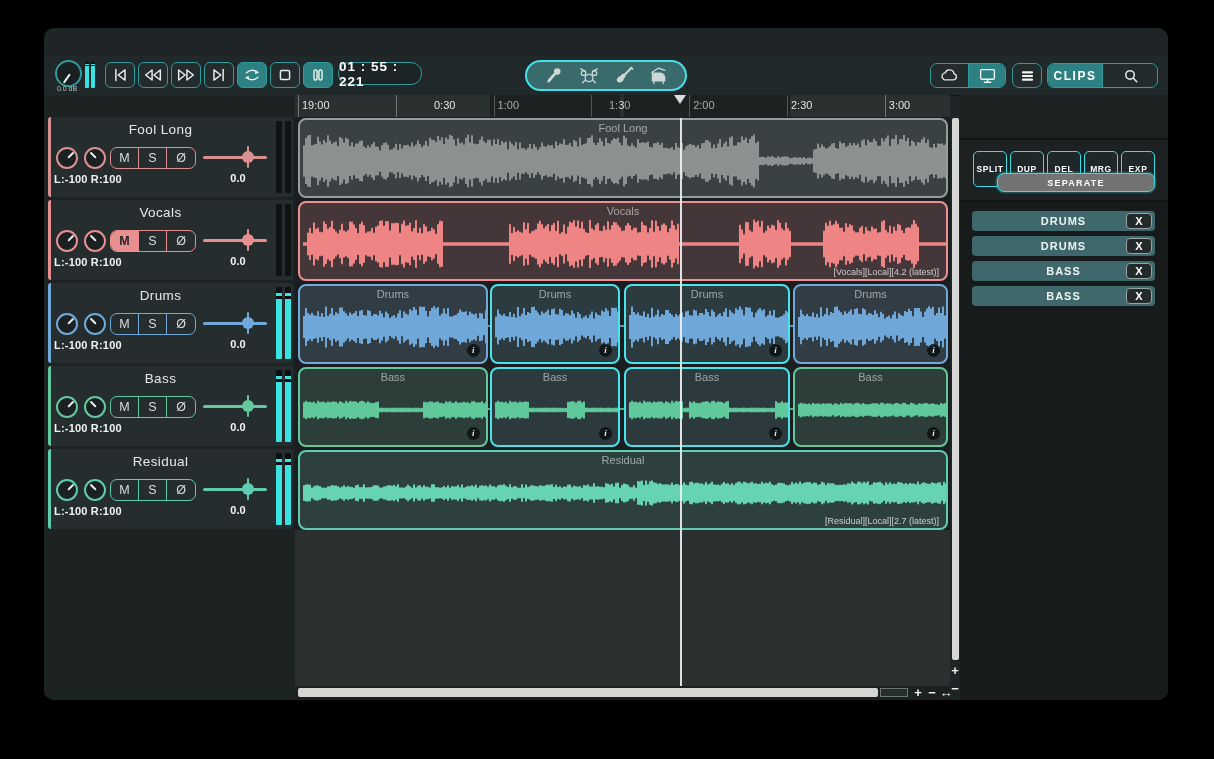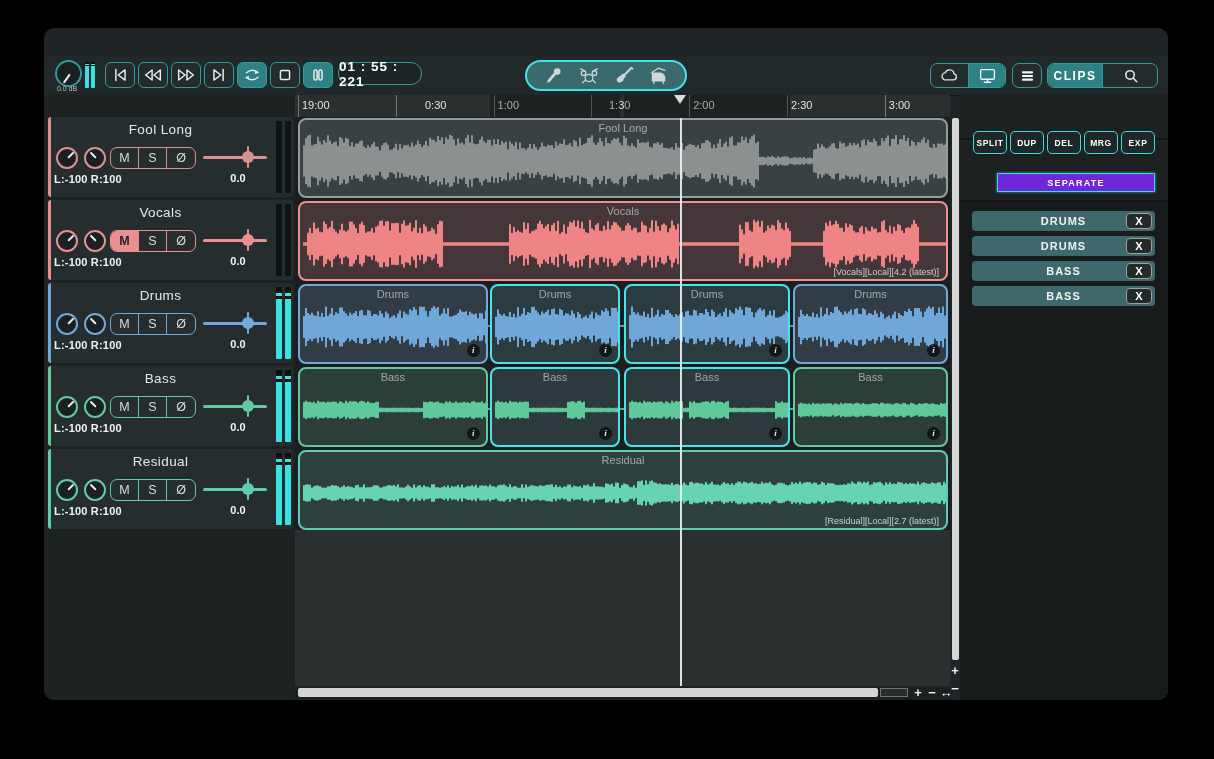--- a/index.html
+++ b/index.html
@@ -69,24 +69,24 @@
   .hscroll{position:absolute;left:251px;top:658px;width:655px;height:14px;background:#1b2021;}
   .hthumb{position:absolute;left:3px;top:2px;height:9px;background:#d6d6d4;border-radius:2px;}
   .hdark{position:absolute;top:2px;height:9px;background:#272c2d;border:1px solid #6e7374;box-sizing:border-box;}
   .sglyph{position:absolute;color:#f2f4f4;font-size:13px;font-weight:700;line-height:14px;text-align:center;width:14px;}
   .vscroll{position:absolute;left:907px;top:90px;width:9px;height:582px;}
   .vthumb{position:absolute;left:1px;top:0;width:7px;background:#d6d6d4;border-radius:2px;}
   
   .rpanel{position:absolute;left:916px;top:67px;width:208px;bottom:0;background:#1d2122;}
   .rtitle{position:absolute;left:0;right:0;top:13px;text-align:center;color:#fff;font-size:16.5px;font-weight:700;letter-spacing:2.5px;}
   .rdiv{position:absolute;left:0;right:0;height:2px;background:#121617;}
-  .ractions{position:absolute;left:13px;right:13px;top:36px;height:23px;display:flex;gap:3px;}
+  .ractions{position:absolute;left:13px;right:13px;top:56px;height:36px;display:flex;gap:3px;}
   .rbtn{flex:1;border:1.5px solid #3ddbe2;border-radius:5px;background:#1f2728;color:#fff;font-size:8.5px;font-weight:700;
         letter-spacing:.6px;display:flex;align-items:center;justify-content:center;box-sizing:border-box;}
-  .rsep{position:absolute;left:13px;right:13px;top:78px;height:19px;border:1.5px solid #3ddbe2;border-radius:1px;background:#6d28d9;
+  .rsep{position:absolute;left:13px;right:13px;top:78px;height:19px;border:1.5px solid #3ddbe2;border-radius:7px;background:#737373;
         box-shadow:0 0 0 1.5px rgba(61,219,226,.25);color:#fff;font-size:9px;font-weight:700;letter-spacing:1.2px;
         display:flex;align-items:center;justify-content:center;box-sizing:border-box;margin-left:24px;}
   .rlistbg{position:absolute;left:0;right:0;top:107px;bottom:0;background:#171b1c;}
   .ritem{position:absolute;left:12px;right:13px;height:20px;background:#3e686c;border-radius:4px;}
   .rilabel{position:absolute;left:0;right:0;top:0;bottom:0;text-align:center;line-height:20px;color:#eef2f2;font-size:11px;font-weight:700;letter-spacing:1px;}
   .rx{position:absolute;right:3px;top:2px;width:26px;height:16px;background:#24292a;border:1px solid #9aa2a2;border-radius:4px;
       color:#fff;font-size:11px;font-weight:700;text-align:center;line-height:15px;box-sizing:border-box;}
 </style>
 </head>
 <body>
@@ -323,21 +323,21 @@
           <div class="gaintext" style="left: 170px; top: 55px; width: 40px;">0.0</div>
           <div class="hmbar mbar on" style="left: 228px; top: 4px; height: 72px; width: 6px;"></div>
           <div class="hmbar mbar on" style="left: 237px; top: 4px; height: 72px; width: 6px;"></div>
         </div>
       </div>
 
     <div class="ruler" id="ruler">
         <div class="rtick" style="left: 3px;"></div>
         <div class="rlabel" style="left: 7px;">19:00</div>
         <div class="rtick" style="left: 100.8px;"></div>
-        <div class="rlabel" style="left: 100px; padding-left: 30px;">0:30</div>
+        <div class="rlabel" style="left: 109px; padding-left: 30px;">0:30</div>
         <div class="rtick" style="left: 198.6px;"></div>
         <div class="rlabel" style="left: 202.6px;">1:00</div>
         <div class="rtick" style="left: 296.4px;"></div>
         <div class="rlabel" style="left: 314px;">1:30</div>
         <div class="rtick" style="left: 394.2px;"></div>
         <div class="rlabel" style="left: 398.2px;">2:00</div>
         <div class="rtick" style="left: 492px;"></div>
         <div class="rlabel" style="left: 496px;">2:30</div>
         <div class="rtick" style="left: 589.8px;"></div>
         <div class="rlabel" style="left: 593.8px;">3:00</div>

